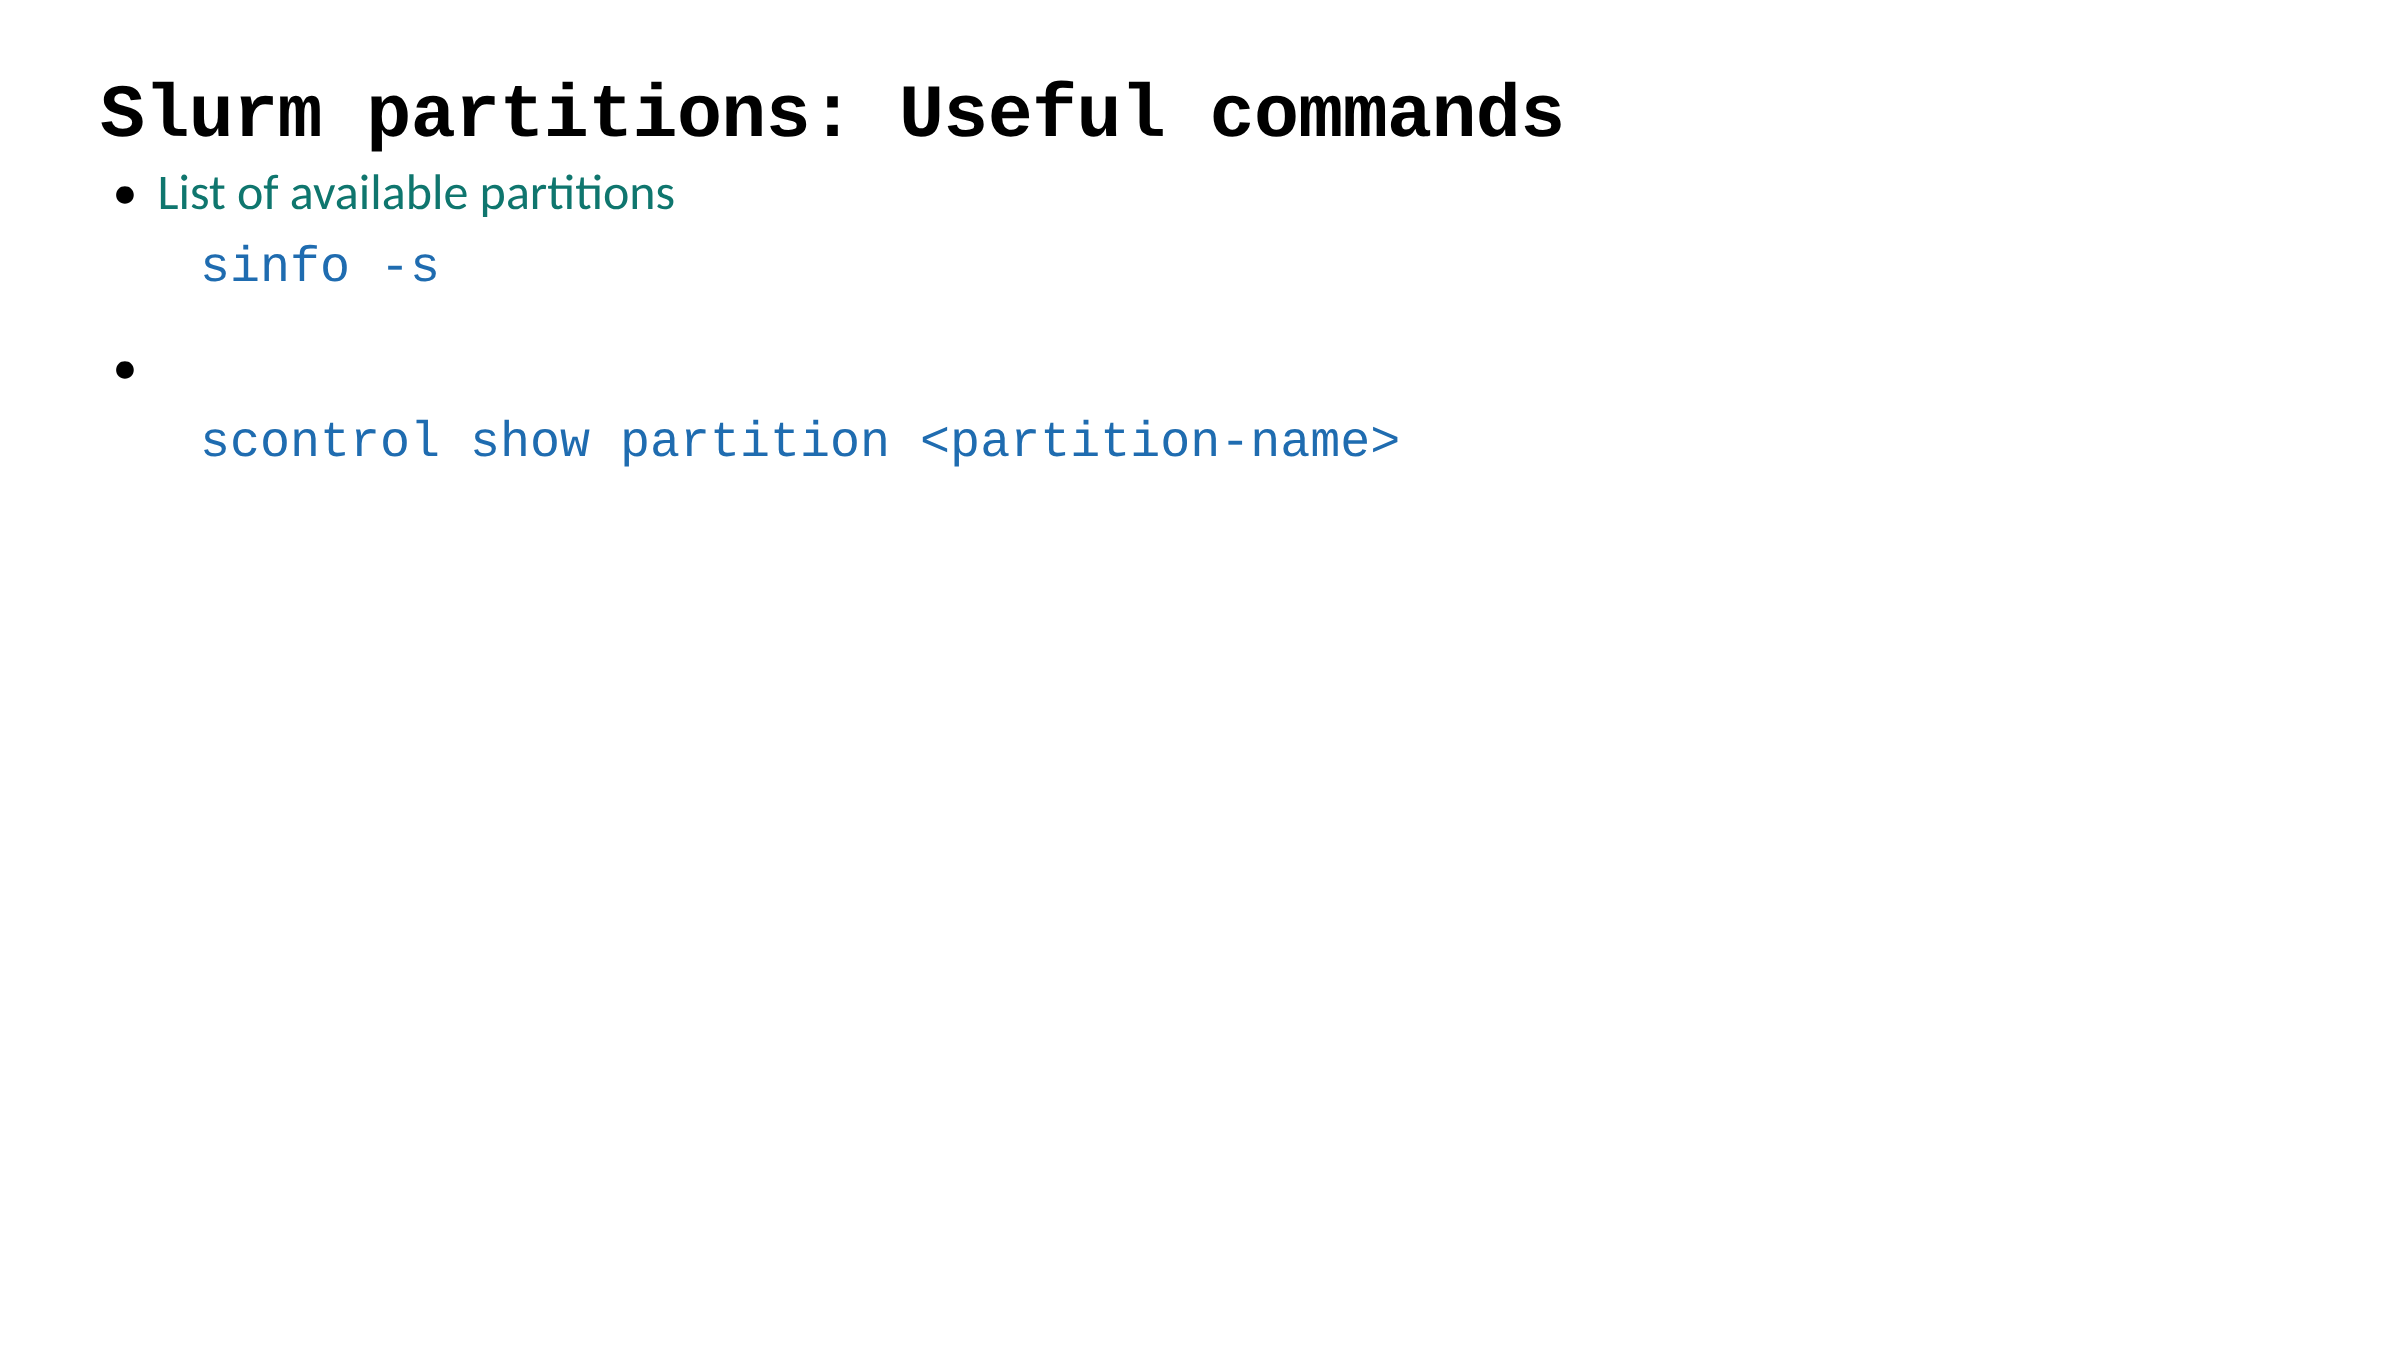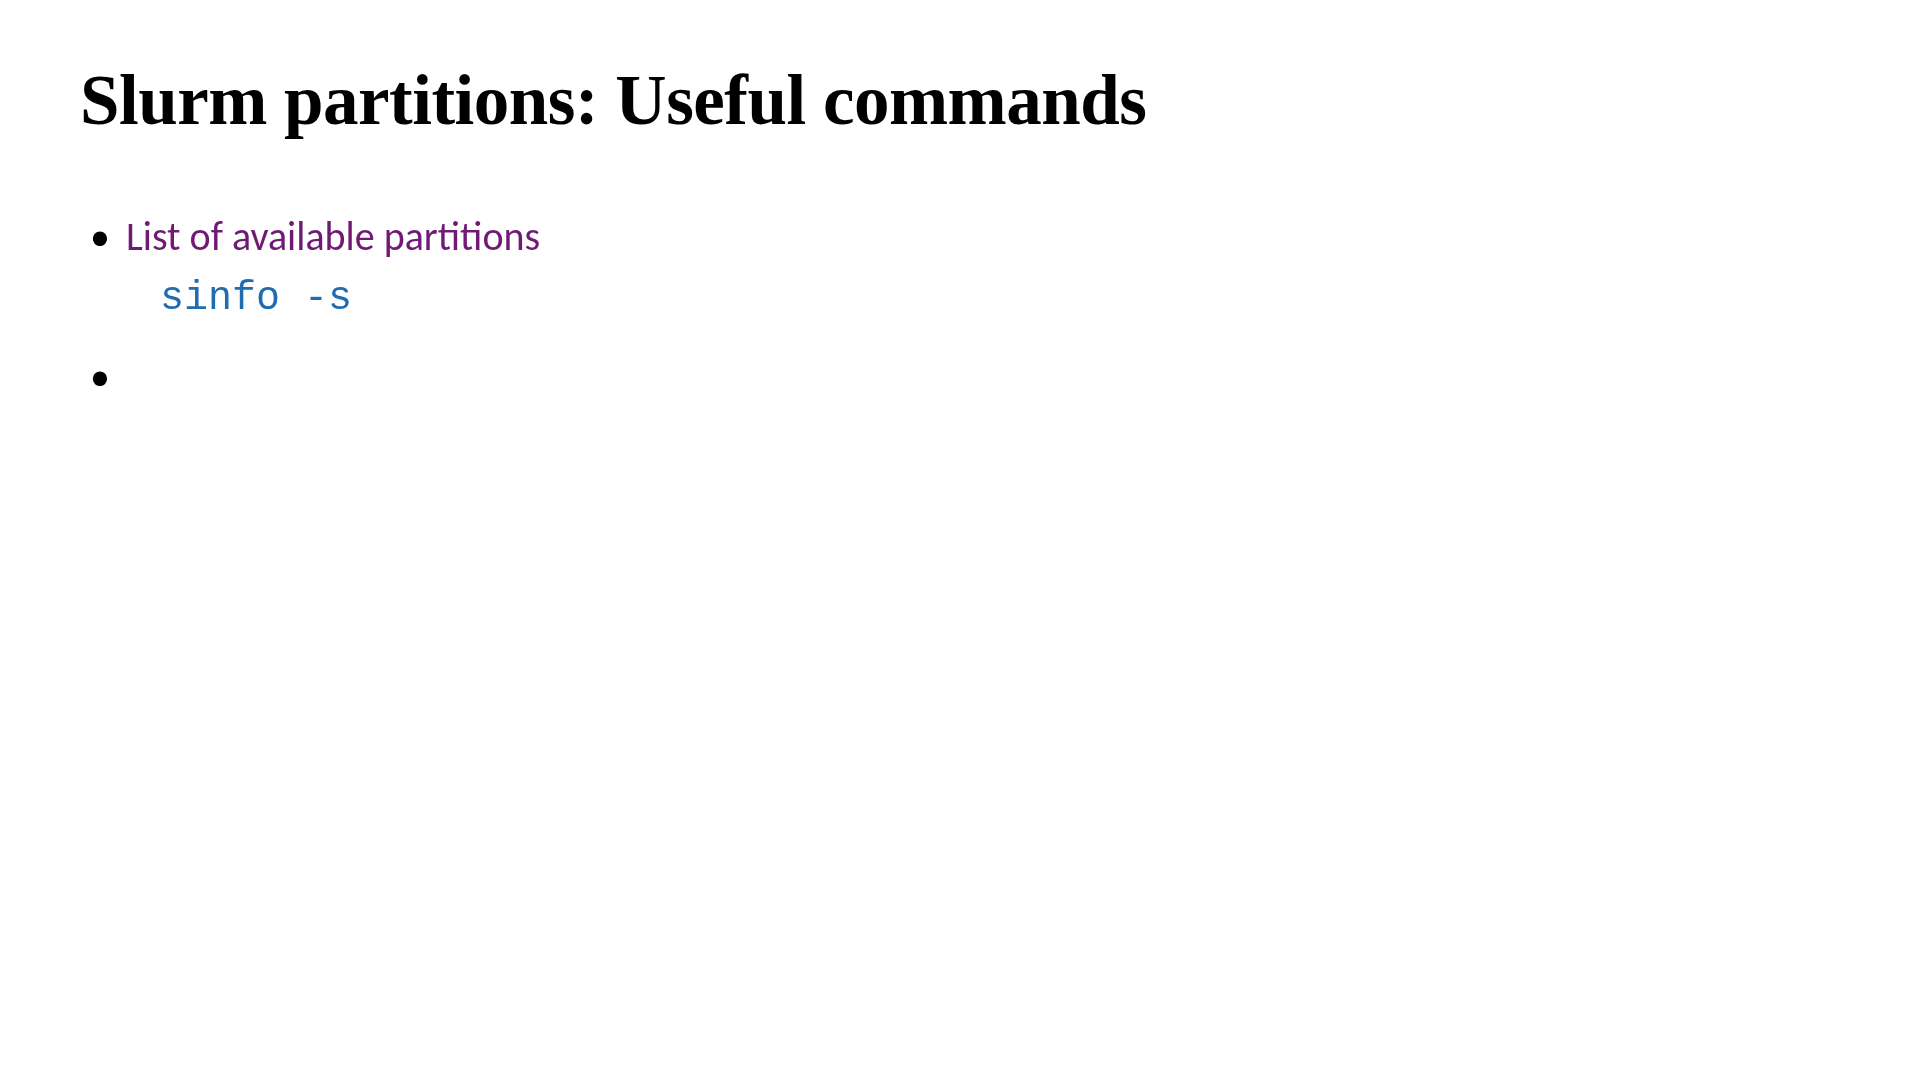--- a/index.html
+++ b/index.html
@@ -9,44 +9,43 @@
     }
     body {
       width: 1920px;
       height: 1080px;
       background: #ffffff;
       font-family: Calibri, 'Segoe UI', Arial, sans-serif;
       padding: 60px 80px;
       overflow: hidden;
     }
     .title {
-      font-family: Liberation Serif, serif;
-      font-size: 71px;
+      font-family: Liberation Mono, monospace;
+      font-size: 60px;
       font-weight: 900;
       color: #000000;
-      margin-bottom: 70px;
       letter-spacing: -0.5px;
     }
     .content {
       padding-left: 10px;
     }
     .bullet-item {
       display: flex;
       align-items: flex-start;
       margin-bottom: 8px;
     }
     .bullet {
       font-size: 40px;
       color: #000000;
       margin-right: 16px;
       line-height: 1.3;
     }
     .bullet-text {
       font-size: 40px;
-      color: #701a75;
+      color: #0f766e;
       line-height: 1.3;
     }
     .command {
       font-family: Consolas, 'Courier New', monospace;
       font-size: 40px;
       color: #1f6cb0;
       margin-left: 70px;
       margin-bottom: 24px;
       line-height: 1.4;
     }
@@ -59,13 +58,14 @@
 <div class="content">
   <div class="bullet-item">
     <span class="bullet">•</span>
     <span class="bullet-text">List of available partitions</span>
   </div>
   <div class="command">sinfo -s</div>
 
   <div class="bullet-item">
     <span class="bullet">•</span>
   </div>
+  <div class="command">scontrol show partition &lt;partition-name&gt;</div>
 </div>
 
 </body></html>

